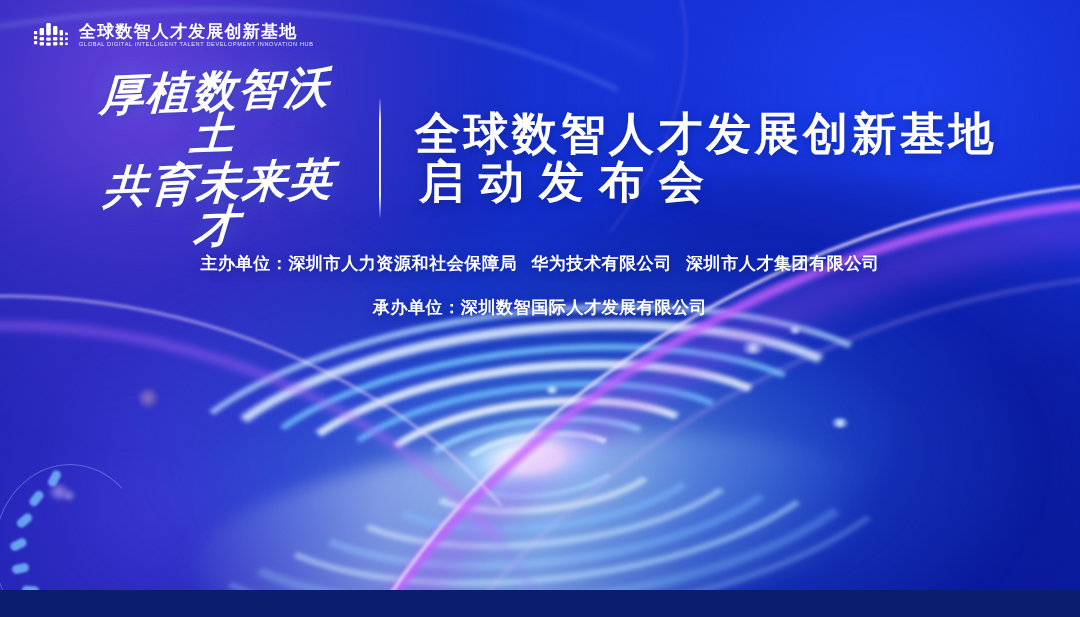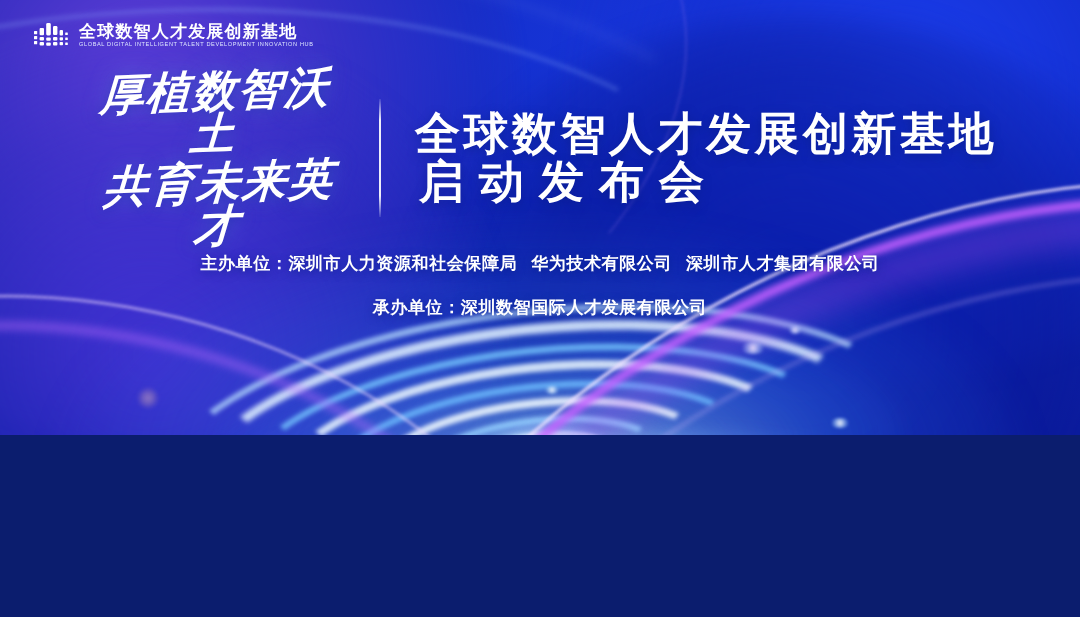--- a/index.html
+++ b/index.html
@@ -7,21 +7,21 @@
     padding: 0;
     background: #0b1d6e;
   }
   body {
     font-family: "Liberation Sans", "DejaVu Sans", sans-serif;
   }
 
   #stage {
     position: relative;
     width: 1080px;
-    height: 435px;
+    height: 590px;
     overflow: hidden;
     background: #1331c8;
     isolation: isolate;
   }
 
   
   .bg-base {
     position: absolute;
     inset: 0;
     background:

